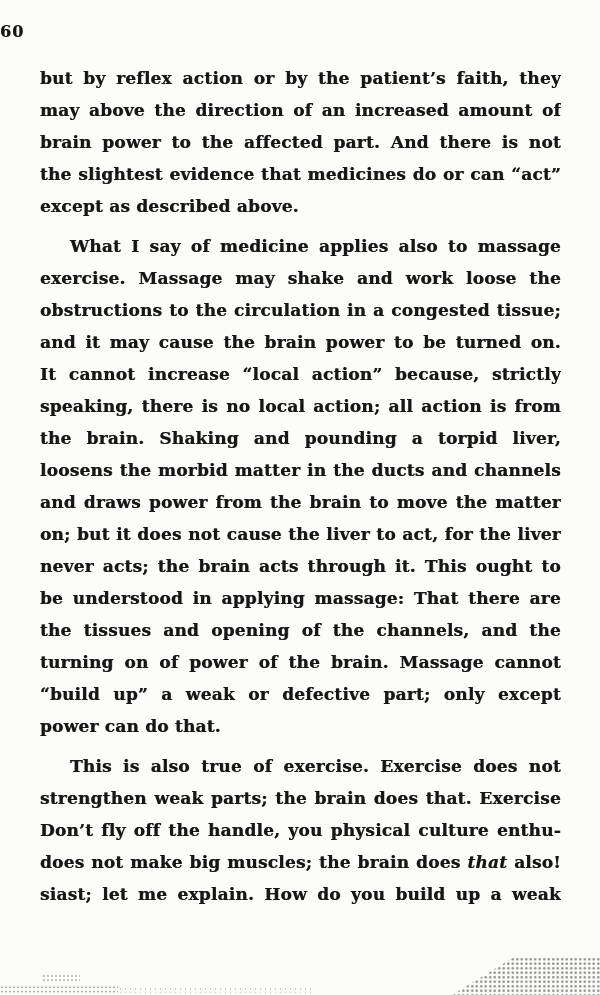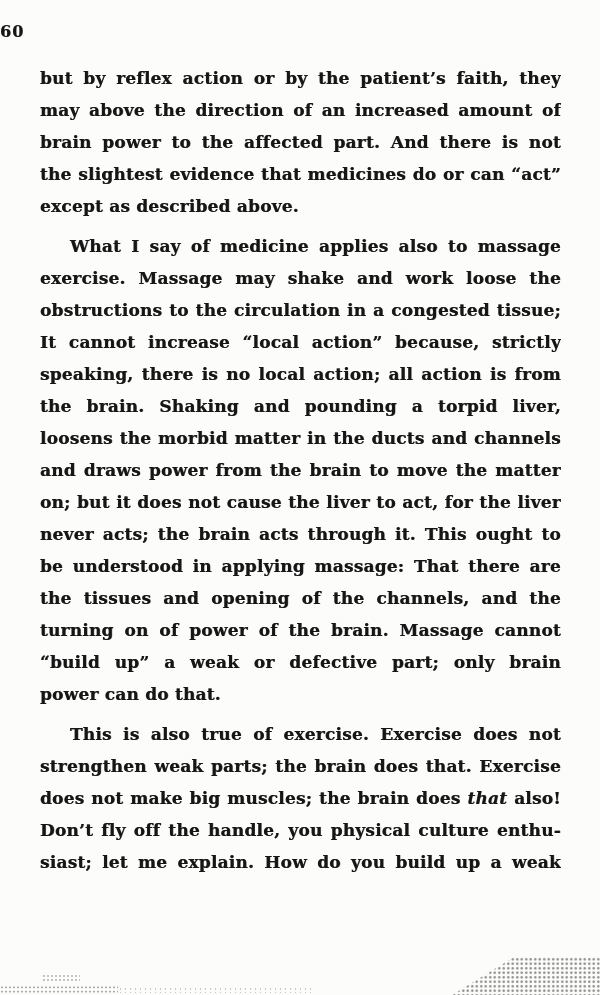--- a/index.html
+++ b/index.html
@@ -91,39 +91,40 @@
     <div class="line">may above the direction of an increased amount of</div>
     <div class="line">brain power to the affected part.  And there is not</div>
     <div class="line">the slightest evidence that medicines do or can “act”</div>
     <div class="line para-end">except as described above.</div>
   </div>
 
   <div class="para">
     <div class="line indent">What I say of medicine applies also to massage and</div>
     <div class="line">exercise.  Massage may shake and work loose the</div>
     <div class="line">obstructions to the circulation in a congested tissue;</div>
+    <div class="line">and it may cause the brain power to be turned on.</div>
     <div class="line">It cannot increase “local action” because, strictly</div>
     <div class="line">speaking, there is no local action; all action is from</div>
     <div class="line">the brain.  Shaking and pounding a torpid liver,</div>
     <div class="line">loosens the morbid matter in the ducts and channels</div>
     <div class="line">and draws power from the brain to move the matter</div>
     <div class="line">on; but it does not cause the liver to act, for the liver</div>
     <div class="line">never acts; the brain acts through it.  This ought to</div>
     <div class="line">be understood in applying massage:  That there are</div>
     <div class="line">the tissues and opening of the channels, and the</div>
     <div class="line">turning on of power of the brain.  Massage cannot</div>
-    <div class="line">“build up” a weak or defective part; only brain</div>
+    <div class="line">“build up” a weak or defective part; only except</div>
     <div class="line para-end">power can do that.</div>
   </div>
 
   <div class="para">
     <div class="line indent">This is also true of exercise.  Exercise does not</div>
     <div class="line">strengthen weak parts; the brain does that.  Exercise</div>
+    <div class="line">Don’t fly off the handle, you physical culture enthu-</div>
     <div class="line"><span>does not make big muscles; the brain does </span><i>that</i><span> also!</span></div>
-    <div class="line">Don’t fly off the handle, you physical culture enthu-</div>
     <div class="line">siast; let me explain.  How do you build up a weak</div>
   </div>
 
 </div>
 
 <div class="noise noise-strip-left"></div>
 <div class="noise noise-strip-mid"></div>
 <div class="noise noise-cluster"></div>
 <div class="noise noise-corner-right"></div>
 

